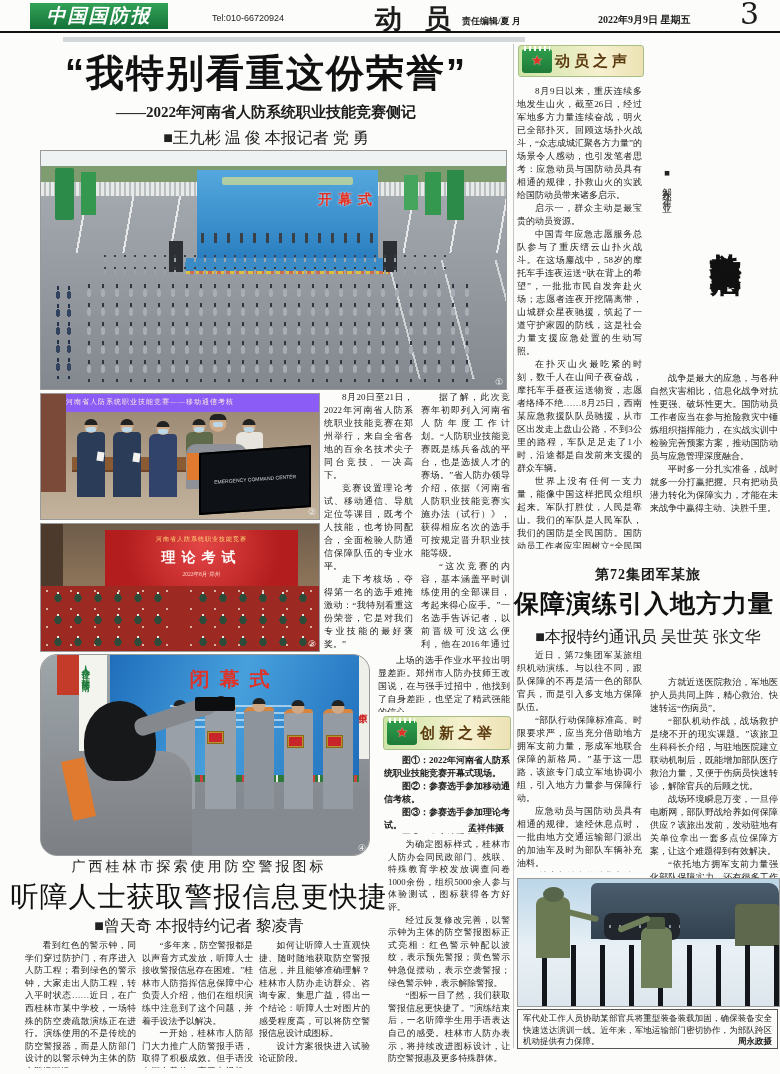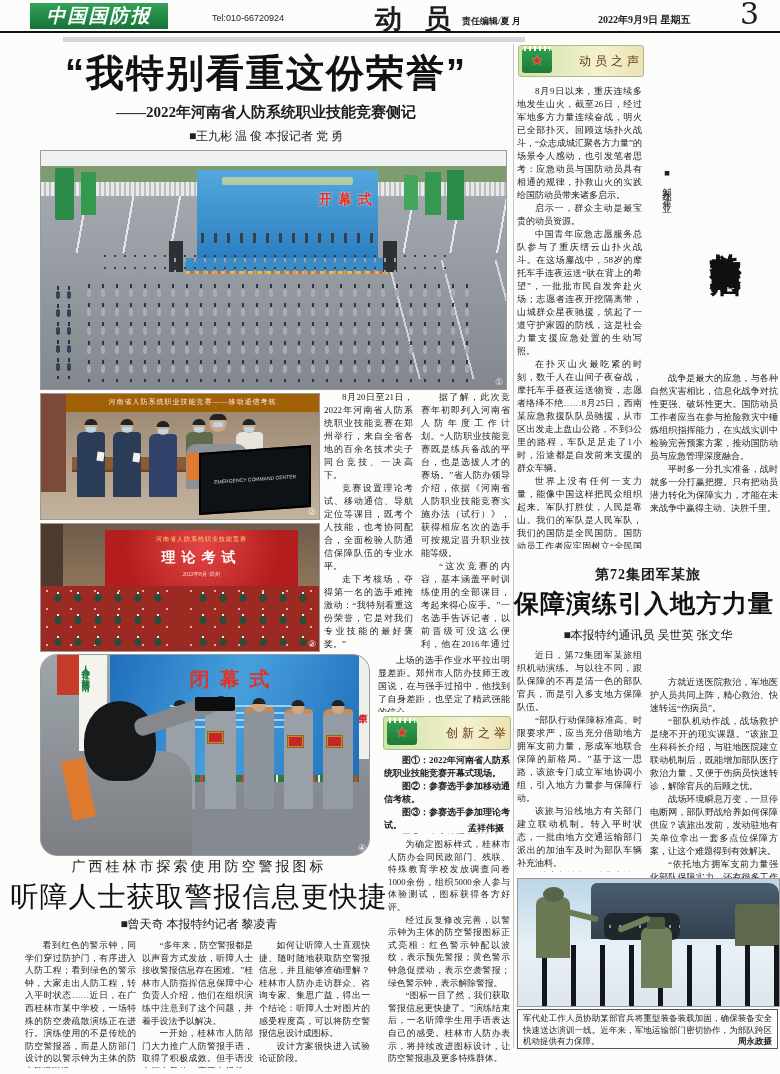--- a/index.html
+++ b/index.html
@@ -16,21 +16,21 @@
         font-family:"Liberation Sans",sans-serif;font-weight:bold;font-size:27px;letter-spacing:22px;text-indent:22px;}
   #editor{position:absolute;left:462px;top:15px;font-size:9px;font-weight:bold;}
   #date{position:absolute;left:598px;top:13px;font-size:10px;font-weight:bold;}
   #pagenum{position:absolute;left:740px;top:-4px;font-size:30px;font-family:"DejaVu Serif",serif;}
   #head-rule{position:absolute;left:0;top:31px;width:780px;height:2px;background:#111;}
   #top-gray-rule{position:absolute;left:63px;top:37px;width:462px;height:5px;background:#d3d7da;}
   #v-rule{position:absolute;left:513px;top:44px;width:1px;height:1004px;background:#c6c6c6;}
   
   .textcol{position:absolute;overflow:hidden;text-align:justify;font-size:9px;line-height:13px;color:#222;}
   .textcol p{margin:0;text-indent:2em;}
-  .byline{position:absolute;font-size:12px;text-align:center;color:#222;}
+  .byline{position:absolute;font-size:16px;text-align:center;color:#222;}
   
   #main-headline{position:absolute;left:40px;top:48px;width:452px;text-align:center;
         font-family:"Liberation Sans",sans-serif;font-weight:bold;font-size:38px;letter-spacing:2px;color:#111;}
   #main-subtitle{position:absolute;left:40px;top:103px;width:452px;text-align:center;
         font-weight:bold;font-size:15px;}
   #main-byline{left:40px;top:128px;width:452px;}
   
   .photo{position:absolute;border:1px solid #9a9a9a;overflow:hidden;background:#cfd3d6;}
   .photo *{position:absolute;}
   .pnum{right:3px;bottom:2px;font-size:9px;color:#f5f5f5;z-index:9;font-family:"Liberation Sans",sans-serif;}
@@ -72,22 +72,22 @@
                  radial-gradient(2px 4px at 20px 30px,#d8853e 60%,transparent 61%);
       background-size:14px 19px,14px 19px,56px 38px;}
   .p1-officials{left:2.5%;top:56%;width:5%;height:40%;
       background:radial-gradient(2.5px 3px at 5px 4px,#23324a 60%,transparent 61%),
                  radial-gradient(3.5px 7px at 5px 11px,#31435f 62%,transparent 63%);
       background-size:11px 18px;}
   
   #photo2{left:40px;top:393px;width:278px;height:125px;}
   .p2-wall{left:0;top:0;right:0;bottom:0;background:linear-gradient(#97846f,#b4a28c 62%,#c3b39d);}
   .p2-door{left:0;top:0;width:9%;height:78%;background:#7c4a38;}
-  .p2-banner{left:9%;top:0;right:0;height:14%;background:#a16207;color:#ffe9e0;
-      font-size:7px;line-height:17px;text-align:center;letter-spacing:1px;white-space:nowrap;overflow:hidden;}
+  .p2-banner{left:9%;top:0;right:0;height:14%;background:#8b5cf6;color:#ffe9e0;
+      font-size:7px;line-height:17px;letter-spacing:1px;white-space:nowrap;overflow:hidden;}
   .p2-table{left:11%;top:50%;width:52%;height:11%;background:#8a5a32;box-shadow:0 2px 0 #6e4426;}
   .p2-paper{width:7px;height:9px;background:#f2f2ee;transform:rotate(8deg);}
   .p2-monitor{left:57%;top:44%;width:39%;height:46%;background:#0e1216;border:2px solid #000;transform:skewY(-4deg);
       color:#cfd6dd;font-family:"Liberation Sans",sans-serif;font-size:5px;text-align:center;line-height:7px;
       display:flex;align-items:center;justify-content:center;}
   .p2-man{left:52%;top:40%;width:22%;height:36%;background:#8e9298;border-radius:10px 10px 0 0;}
   .p2-man-orange{left:52.5%;top:47%;width:5%;height:22%;background:#e07a2e;}
   
   #photo3{left:40px;top:523px;width:278px;height:127px;}
   .p3-room{left:0;top:0;right:0;bottom:0;background:linear-gradient(#6e5c4a,#8a7258 42%,#a08a6c);}
@@ -142,21 +142,21 @@
   
   .badge{position:absolute;display:flex;align-items:center;
       background:linear-gradient(90deg,#cde5a6,#f6f0cf 65%,#ece2b4);
       border:1px solid #a8bd84;border-radius:3px;}
   .badge .bicon{position:relative;width:30px;height:24px;margin:2px 3px;border-radius:3px;
       background:linear-gradient(#2f9e4c,#1e7a38);flex:none;}
   .badge .bicon::before{content:"";position:absolute;left:2px;right:2px;top:-3px;height:5px;
       background:repeating-linear-gradient(90deg,#fff 0 2px,transparent 2px 5px);}
   .badge .bicon .star{position:absolute;left:0;right:0;top:1px;text-align:center;color:#e03226;font-size:14px;line-height:22px;
       text-shadow:0 0 1px #fff;}
-  .badge .blabel{flex:1;text-align:right;font-weight:normal;font-size:12px;color:#5c3a10;letter-spacing:4px;}
+  .badge .blabel{flex:1;text-align:left;font-weight:bold;font-size:15px;color:#5c3a10;letter-spacing:4px;}
   #badge-voice{left:518px;top:45px;width:124px;height:30px;}
   #badge-innov{left:383px;top:716px;width:126px;height:32px;}
   
   #voice-col1{left:517px;top:85px;width:125px;height:464px;}
   #voice-headline{position:absolute;left:684px;top:56px;width:62px;height:356px;
       writing-mode:vertical-rl;font-family:"Liberation Sans",sans-serif;font-weight:bold;font-size:31px;
       letter-spacing:1px;color:#111;text-align:center;}
   #voice-byline{position:absolute;left:660px;top:168px;height:150px;writing-mode:vertical-rl;
       font-size:9.5px;letter-spacing:2px;color:#222;}
   #voice-col2{left:650px;top:372px;width:128px;height:177px;}
@@ -388,21 +388,21 @@
       <p>战争是最大的应急，与各种自然灾害相比，信息化战争对抗性更强、破坏性更大。国防动员工作者应当在参与抢险救灾中锤炼组织指挥能力，在实战实训中检验完善预案方案，推动国防动员与应急管理深度融合。</p>
       <p>平时多一分扎实准备，战时就多一分打赢把握。只有把动员潜力转化为保障实力，才能在未来战争中赢得主动、决胜千里。</p>
     </div>
 
   <div id="support-kicker">第72集团军某旅</div>
   <div id="support-headline">保障演练引入地方力量</div>
   <div id="support-byline" class="byline">■本报特约通讯员  吴世英  张文华</div>
   <div id="support-col1" class="textcol">
       <p>近日，第72集团军某旅组织机动演练。与以往不同，跟队保障的不再是清一色的部队官兵，而是引入多支地方保障队伍。</p>
       <p>“部队行动保障标准高、时限要求严，应当充分借助地方拥军支前力量，形成军地联合保障的新格局。”基于这一思路，该旅专门成立军地协调小组，引入地方力量参与保障行动。</p>
-      <p>该旅与沿线地方有关部门建立联动机制。转入平时状态，一批由地方交通运输部门派出的加油车及时为部队车辆补充油料。</p>
+      <p>应急动员与国防动员具有相通的规律。途经休息点时，一批由地方交通运输部门派出的加油车及时为部队车辆补充油料。</p>
       <p>“地方加油车的油品和油量有保证，不用检测即可为军车补充油料，整个车队加油时间比预计缩短近三分之二。”该旅运输投送科科长介绍，今后他们将完善联合保障方案，将地方加油车纳入保障序列，保证部队长途机动。</p>
     </div>
   <div id="support-col2" class="textcol">
       <p>方就近送医院救治，军地医护人员共同上阵，精心救治、快速转运“伤病员”。</p>
       <p>“部队机动作战，战场救护是绕不开的现实课题。”该旅卫生科科长介绍，与驻地医院建立联动机制后，既能增加部队医疗救治力量，又便于伤病员快速转诊，解除官兵的后顾之忧。</p>
       <p>战场环境瞬息万变，一旦停电断网，部队野战给养如何保障供应？该旅出发前，发动驻地有关单位拿出一套多点位保障方案，让这个难题得到有效解决。</p>
       <p>“依托地方拥军支前力量强化部队保障实力，还有很多工作要做。”该旅保障部部长明确表示，下一步，他们将加强与地方有关机构沟通协调，把更多优质社会资源纳入保障体系，努力为部队战斗力提升提供更有力的支撑保障。</p>
     </div>
 
   <div id="photo5" class="photo">

